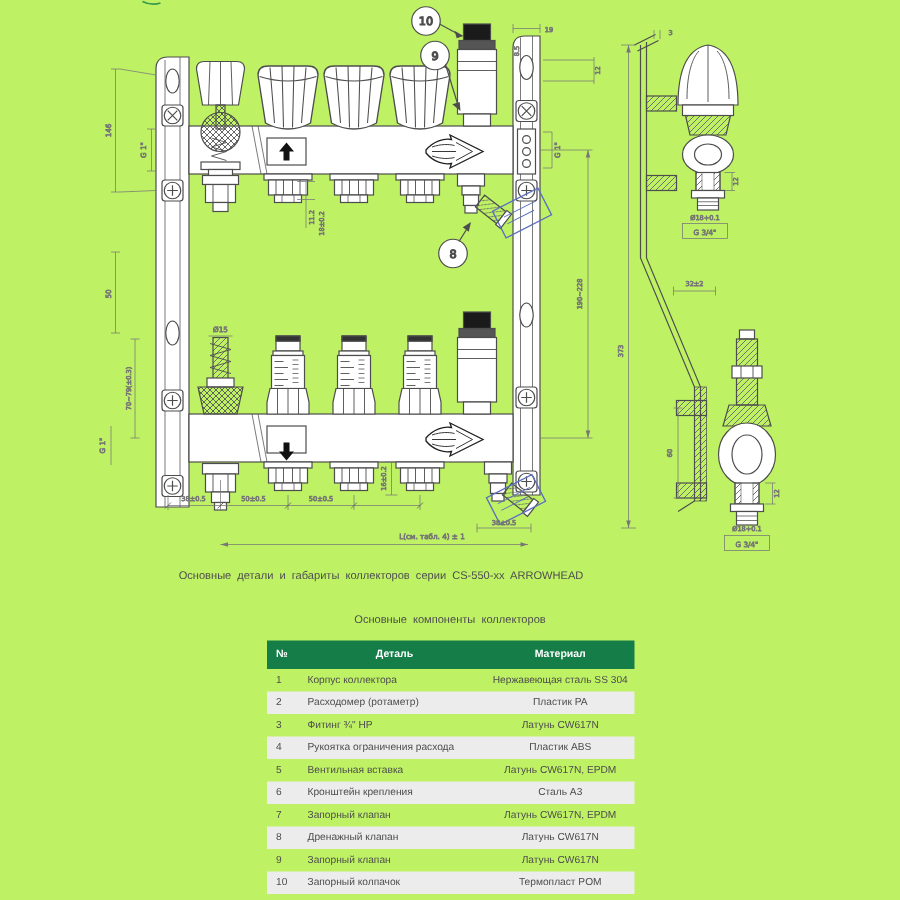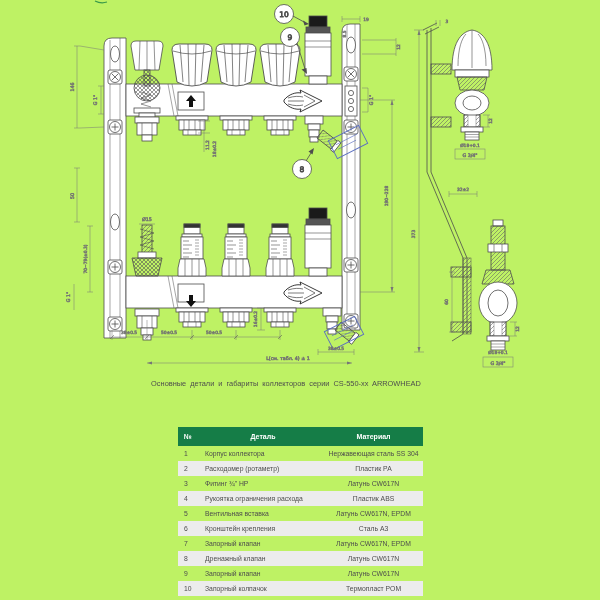--- a/index.html
+++ b/index.html
@@ -4,21 +4,21 @@
 <style>
   html,body{margin:0;padding:0;}
   .page{position:relative;width:600px;height:600px;background:#bef264;overflow:hidden;
         font-family:"Liberation Sans",sans-serif;color:#4d4d4d;}
   .drawing{position:absolute;top:0;left:0;}
   svg text{font-family:"DejaVu Sans",sans-serif;fill:#4d4d4d;}
   .dim{font-size:4.8px;}
   .dim-s{font-size:4.4px;}
   .co{font-size:7.5px;fill:#333;}
   .caption{position:absolute;top:379px;left:0;width:508px;text-align:center;
-           font-size:7.4px;color:#4d4d4d;word-spacing:2px;margin-left:32px;}
+           font-size:7.4px;color:#4d4d4d;word-spacing:2px;}
   .tbl-title{position:absolute;top:408px;left:0;width:600px;text-align:center;
              font-size:7.4px;color:#4d4d4d;word-spacing:2px;}
   .tbl{position:absolute;top:427px;left:178px;width:245px;font-size:6.8px;}
   .thead,.trow{display:grid;grid-template-columns:24px 122px 99px;align-items:center;}
   .thead{background:#157D47;color:#fff;font-weight:bold;height:19px;font-size:7px;}
   .trow{height:15px;}
   .trow.alt{background:#ECECEC;}
   .c-num{padding-left:6px;}
   .c-part{padding-left:3px;text-align:left;}
   .center{text-align:center;padding-left:0;}
@@ -338,20 +338,21 @@
     <path d="M297,43 L305,69"></path>
     <polygon points="307,74 301.5,69.5 306.5,68" fill="#4d4d4d" stroke="none"></polygon>
     <circle cx="302" cy="169" r="9.5" fill="#fff"></circle>
     <text class="co" x="302" y="171.8" text-anchor="middle">8</text>
     <path d="M306,161 L311,153"></path>
     <polygon points="314,148 308.5,151.5 312.5,154.5" fill="#4d4d4d" stroke="none"></polygon>
   </g>
 </svg>
 
 <div class="caption">Основные детали и габариты коллекторов серии CS-550-xx ARROWHEAD</div>
+<div class="tbl-title">Основные компоненты коллекторов</div>
 
 <div class="tbl">
   <div class="thead">
     <span class="c-num">№</span>
     <span class="c-part center">Деталь</span>
     <span class="center">Материал</span>
   </div>
   <div class="trow">
     <span class="c-num">1</span>
     <span class="c-part">Корпус коллектора</span>

